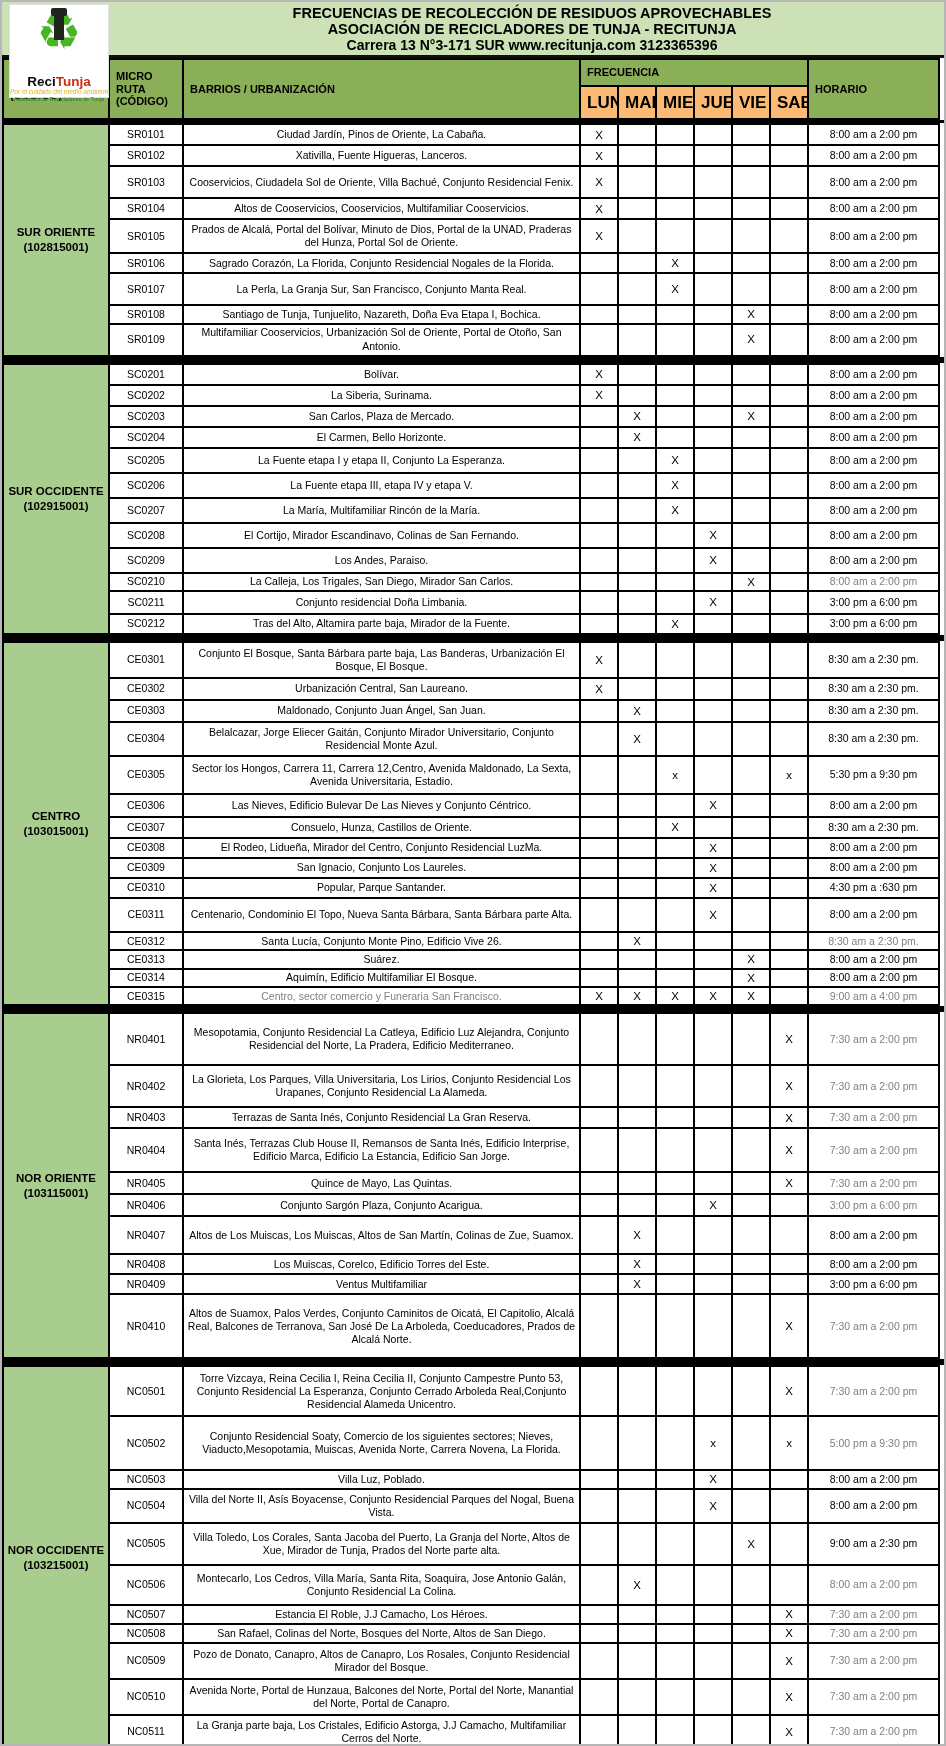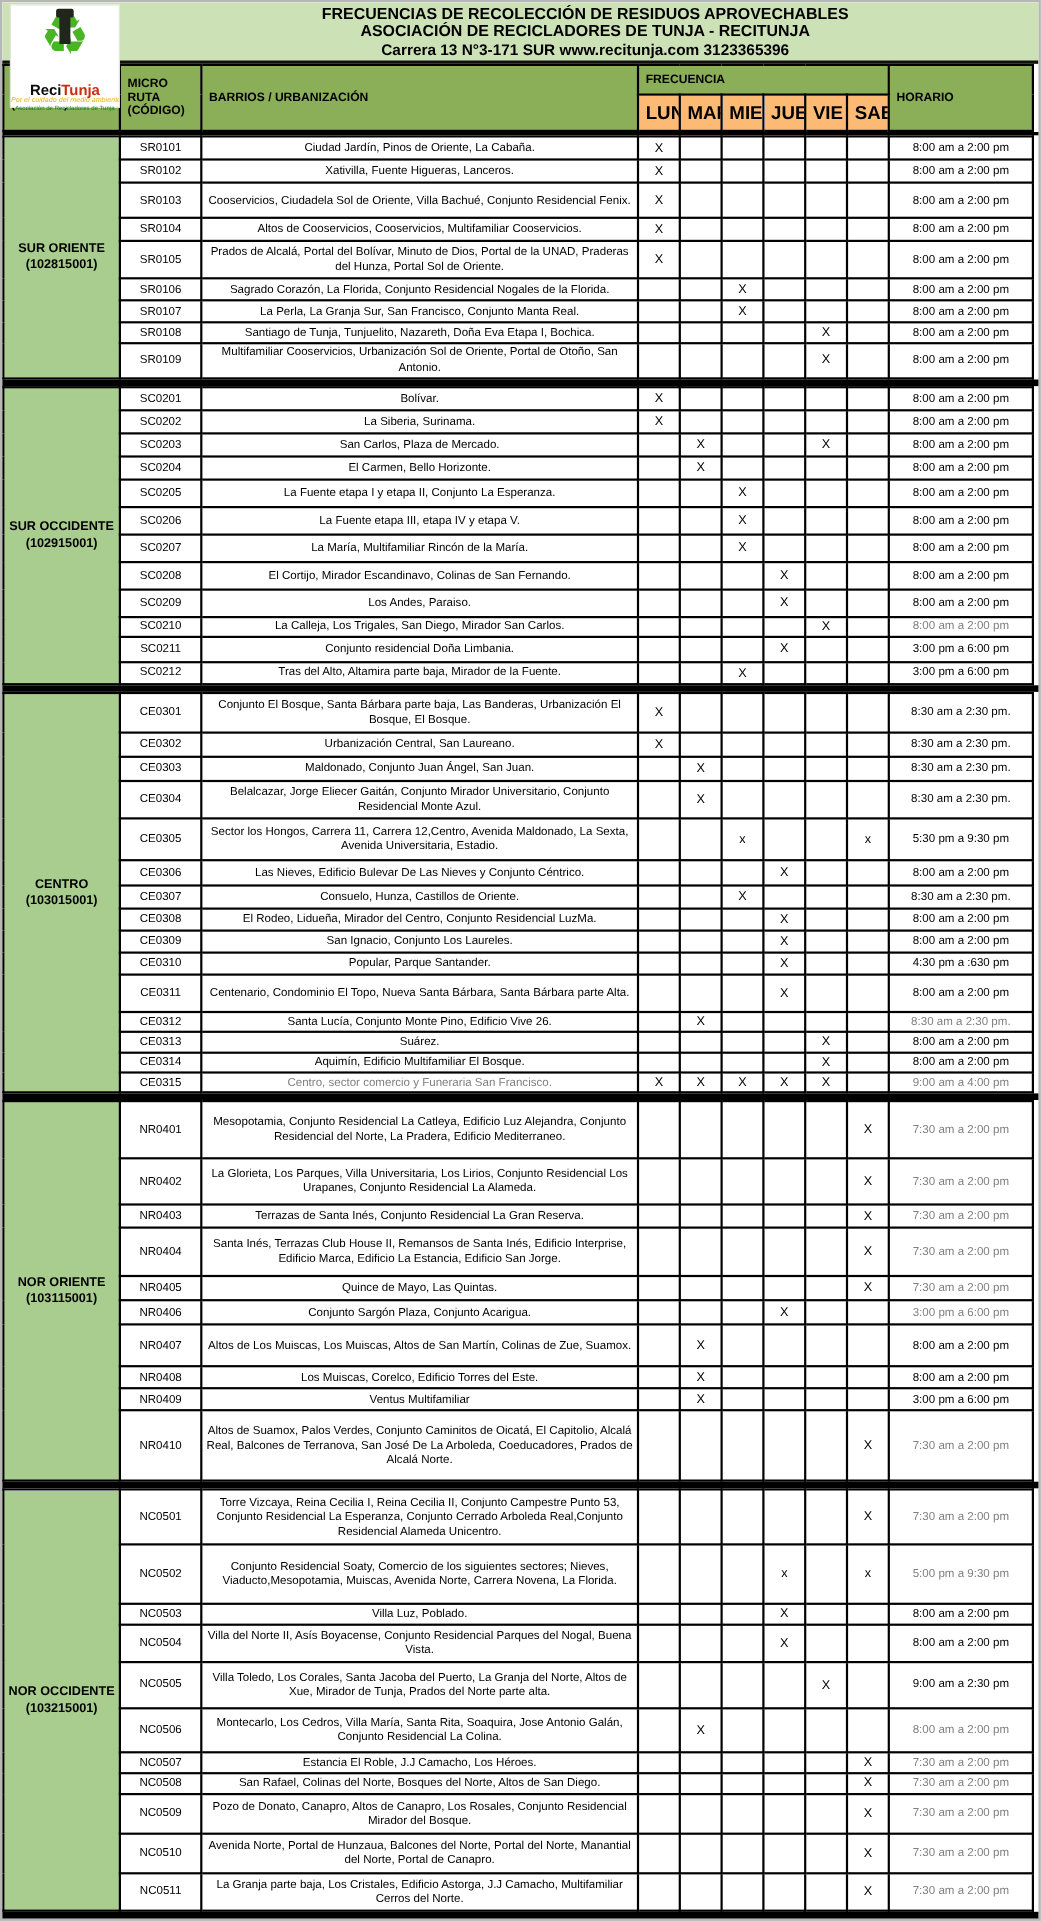--- a/index.html
+++ b/index.html
@@ -199,21 +199,21 @@
             <td class="micro-cell">SR0106</td>
             <td class="barrios-cell">Sagrado Corazón, La Florida, Conjunto Residencial Nogales de la Florida.</td>
             <td class="mark-cell"></td>
             <td class="mark-cell"></td>
             <td class="mark-cell">X</td>
             <td class="mark-cell"></td>
             <td class="mark-cell"></td>
             <td class="mark-cell"></td>
             <td class="horario-cell">8:00 am a 2:00 pm</td>
           </tr>
-          <tr style="height: 20px;">
+          <tr style="height: 32px;">
             <td class="micro-cell">SR0107</td>
             <td class="barrios-cell">La Perla, La Granja Sur, San Francisco, Conjunto Manta Real.</td>
             <td class="mark-cell"></td>
             <td class="mark-cell"></td>
             <td class="mark-cell">X</td>
             <td class="mark-cell"></td>
             <td class="mark-cell"></td>
             <td class="mark-cell"></td>
             <td class="horario-cell">8:00 am a 2:00 pm</td>
           </tr>

